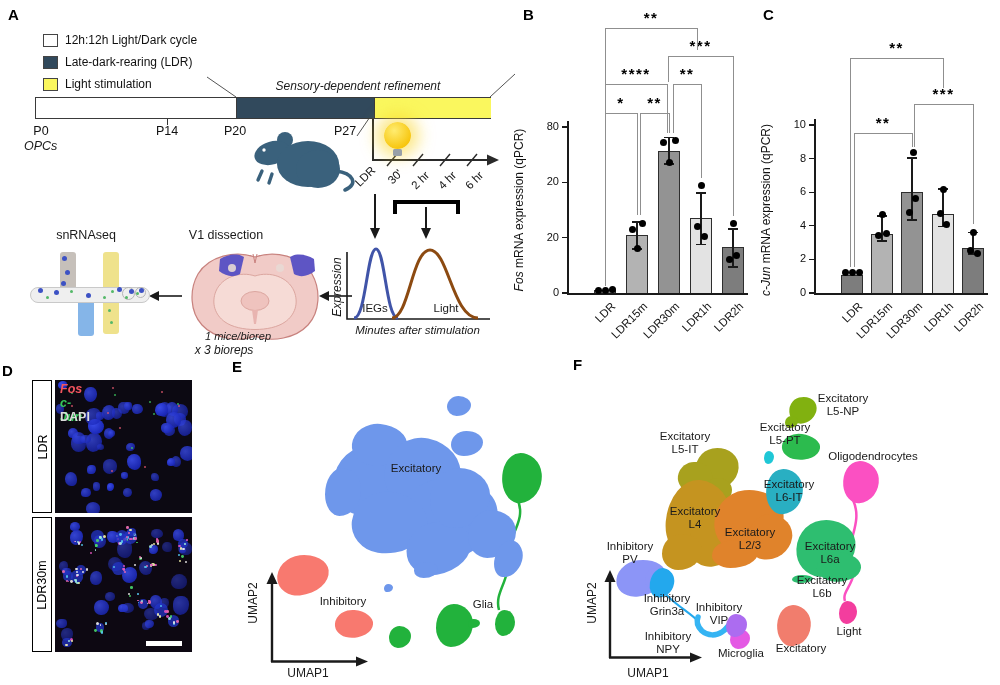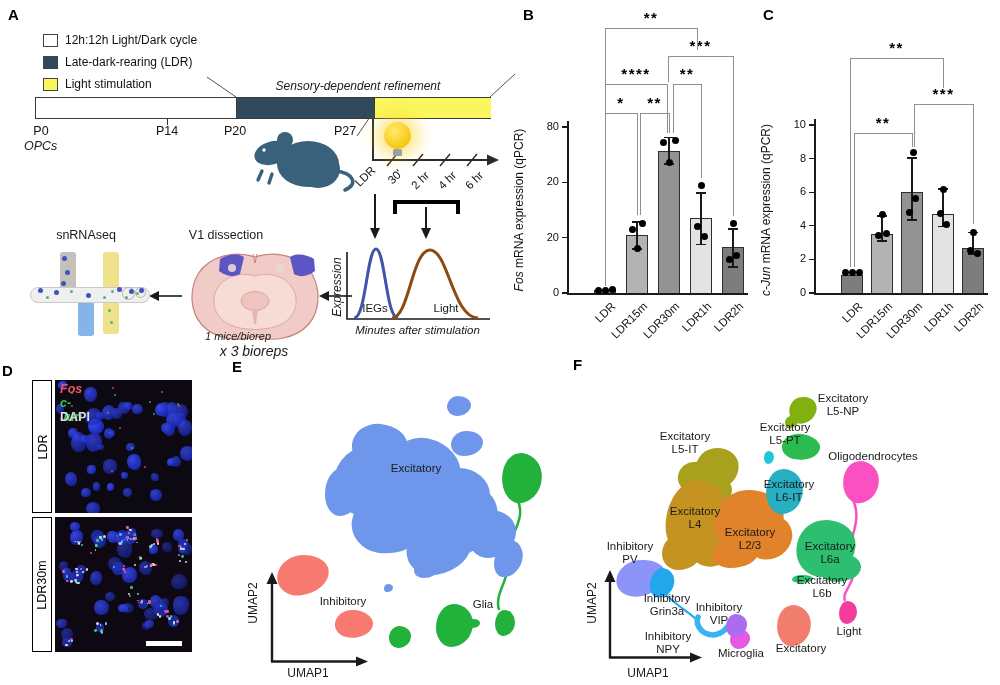--- a/index.html
+++ b/index.html
@@ -146,21 +146,21 @@
       <div style="position: absolute; left: 315px; top: 164px; width: 54px; text-align: right; font-size: 11.5px; color: rgb(17, 17, 17); white-space: nowrap; transform: rotate(-45deg); transform-origin: 100% 0px;">LDR</div>
       <div style="position: absolute; left: 342px; top: 167px; width: 54px; text-align: right; font-size: 11.5px; color: rgb(17, 17, 17); white-space: nowrap; transform: rotate(-45deg); transform-origin: 100% 0px;">30'</div>
       <div style="position: absolute; left: 369px; top: 169px; width: 54px; text-align: right; font-size: 11.5px; color: rgb(17, 17, 17); white-space: nowrap; transform: rotate(-45deg); transform-origin: 100% 0px;">2 hr</div>
       <div style="position: absolute; left: 396px; top: 169px; width: 54px; text-align: right; font-size: 11.5px; color: rgb(17, 17, 17); white-space: nowrap; transform: rotate(-45deg); transform-origin: 100% 0px;">4 hr</div>
       <div style="position: absolute; left: 423px; top: 169px; width: 54px; text-align: right; font-size: 11.5px; color: rgb(17, 17, 17); white-space: nowrap; transform: rotate(-45deg); transform-origin: 100% 0px;">6 hr</div>
     </div>
 
   <div class="lbl ctr" style="left:36px;top:228px;width:100px;font-size:12.5px;">snRNAseq</div>
   <div class="lbl ctr" style="left:176px;top:228px;width:100px;font-size:12.5px;">V1 dissection</div>
   <div class="lbl it ctr" style="left:188px;top:330px;width:100px;font-size:11px;">1 mice/biorep</div>
-  <div class="lbl it ctr" style="left:204px;top:343px;width:100px;font-size:14px;">x 3 bioreps</div>
+  <div class="lbl it ctr" style="left:174px;top:343px;width:100px;font-size:12px;">x 3 bioreps</div>
 
   <div id="chip" class="abs">
       <div style="position: absolute; left: 60px; top: 252px; width: 16px; height: 44px; background: rgb(198, 192, 186); border-radius: 3px;"></div>
       <div style="position: absolute; left: 103px; top: 252px; width: 16px; height: 82px; background: rgb(239, 226, 140); border-radius: 3px;"></div>
       <div style="position: absolute; left: 78px; top: 294px; width: 16px; height: 42px; background: rgb(133, 181, 232); border-radius: 3px;"></div>
       <div style="position: absolute; left: 30px; top: 287px; width: 120px; height: 16px; background: rgb(239, 239, 239); border: 1px solid rgb(201, 201, 201); border-radius: 8px; box-sizing: border-box;"></div>
       <div style="position: absolute; left: 121.5px; top: 286.5px; width: 13px; height: 13px; border: 1px solid rgb(181, 181, 181); border-radius: 50%; box-sizing: border-box;"></div>
       <div style="position: absolute; left: 134.5px; top: 286.5px; width: 11px; height: 11px; border: 1px solid rgb(181, 181, 181); border-radius: 50%; box-sizing: border-box;"></div>
       <div style="position: absolute; left: 61.5px; top: 255.5px; width: 5px; height: 5px; background: rgb(61, 82, 196); border-radius: 50%;"></div>
       <div style="position: absolute; left: 64.5px; top: 269.5px; width: 5px; height: 5px; background: rgb(61, 82, 196); border-radius: 50%;"></div>

